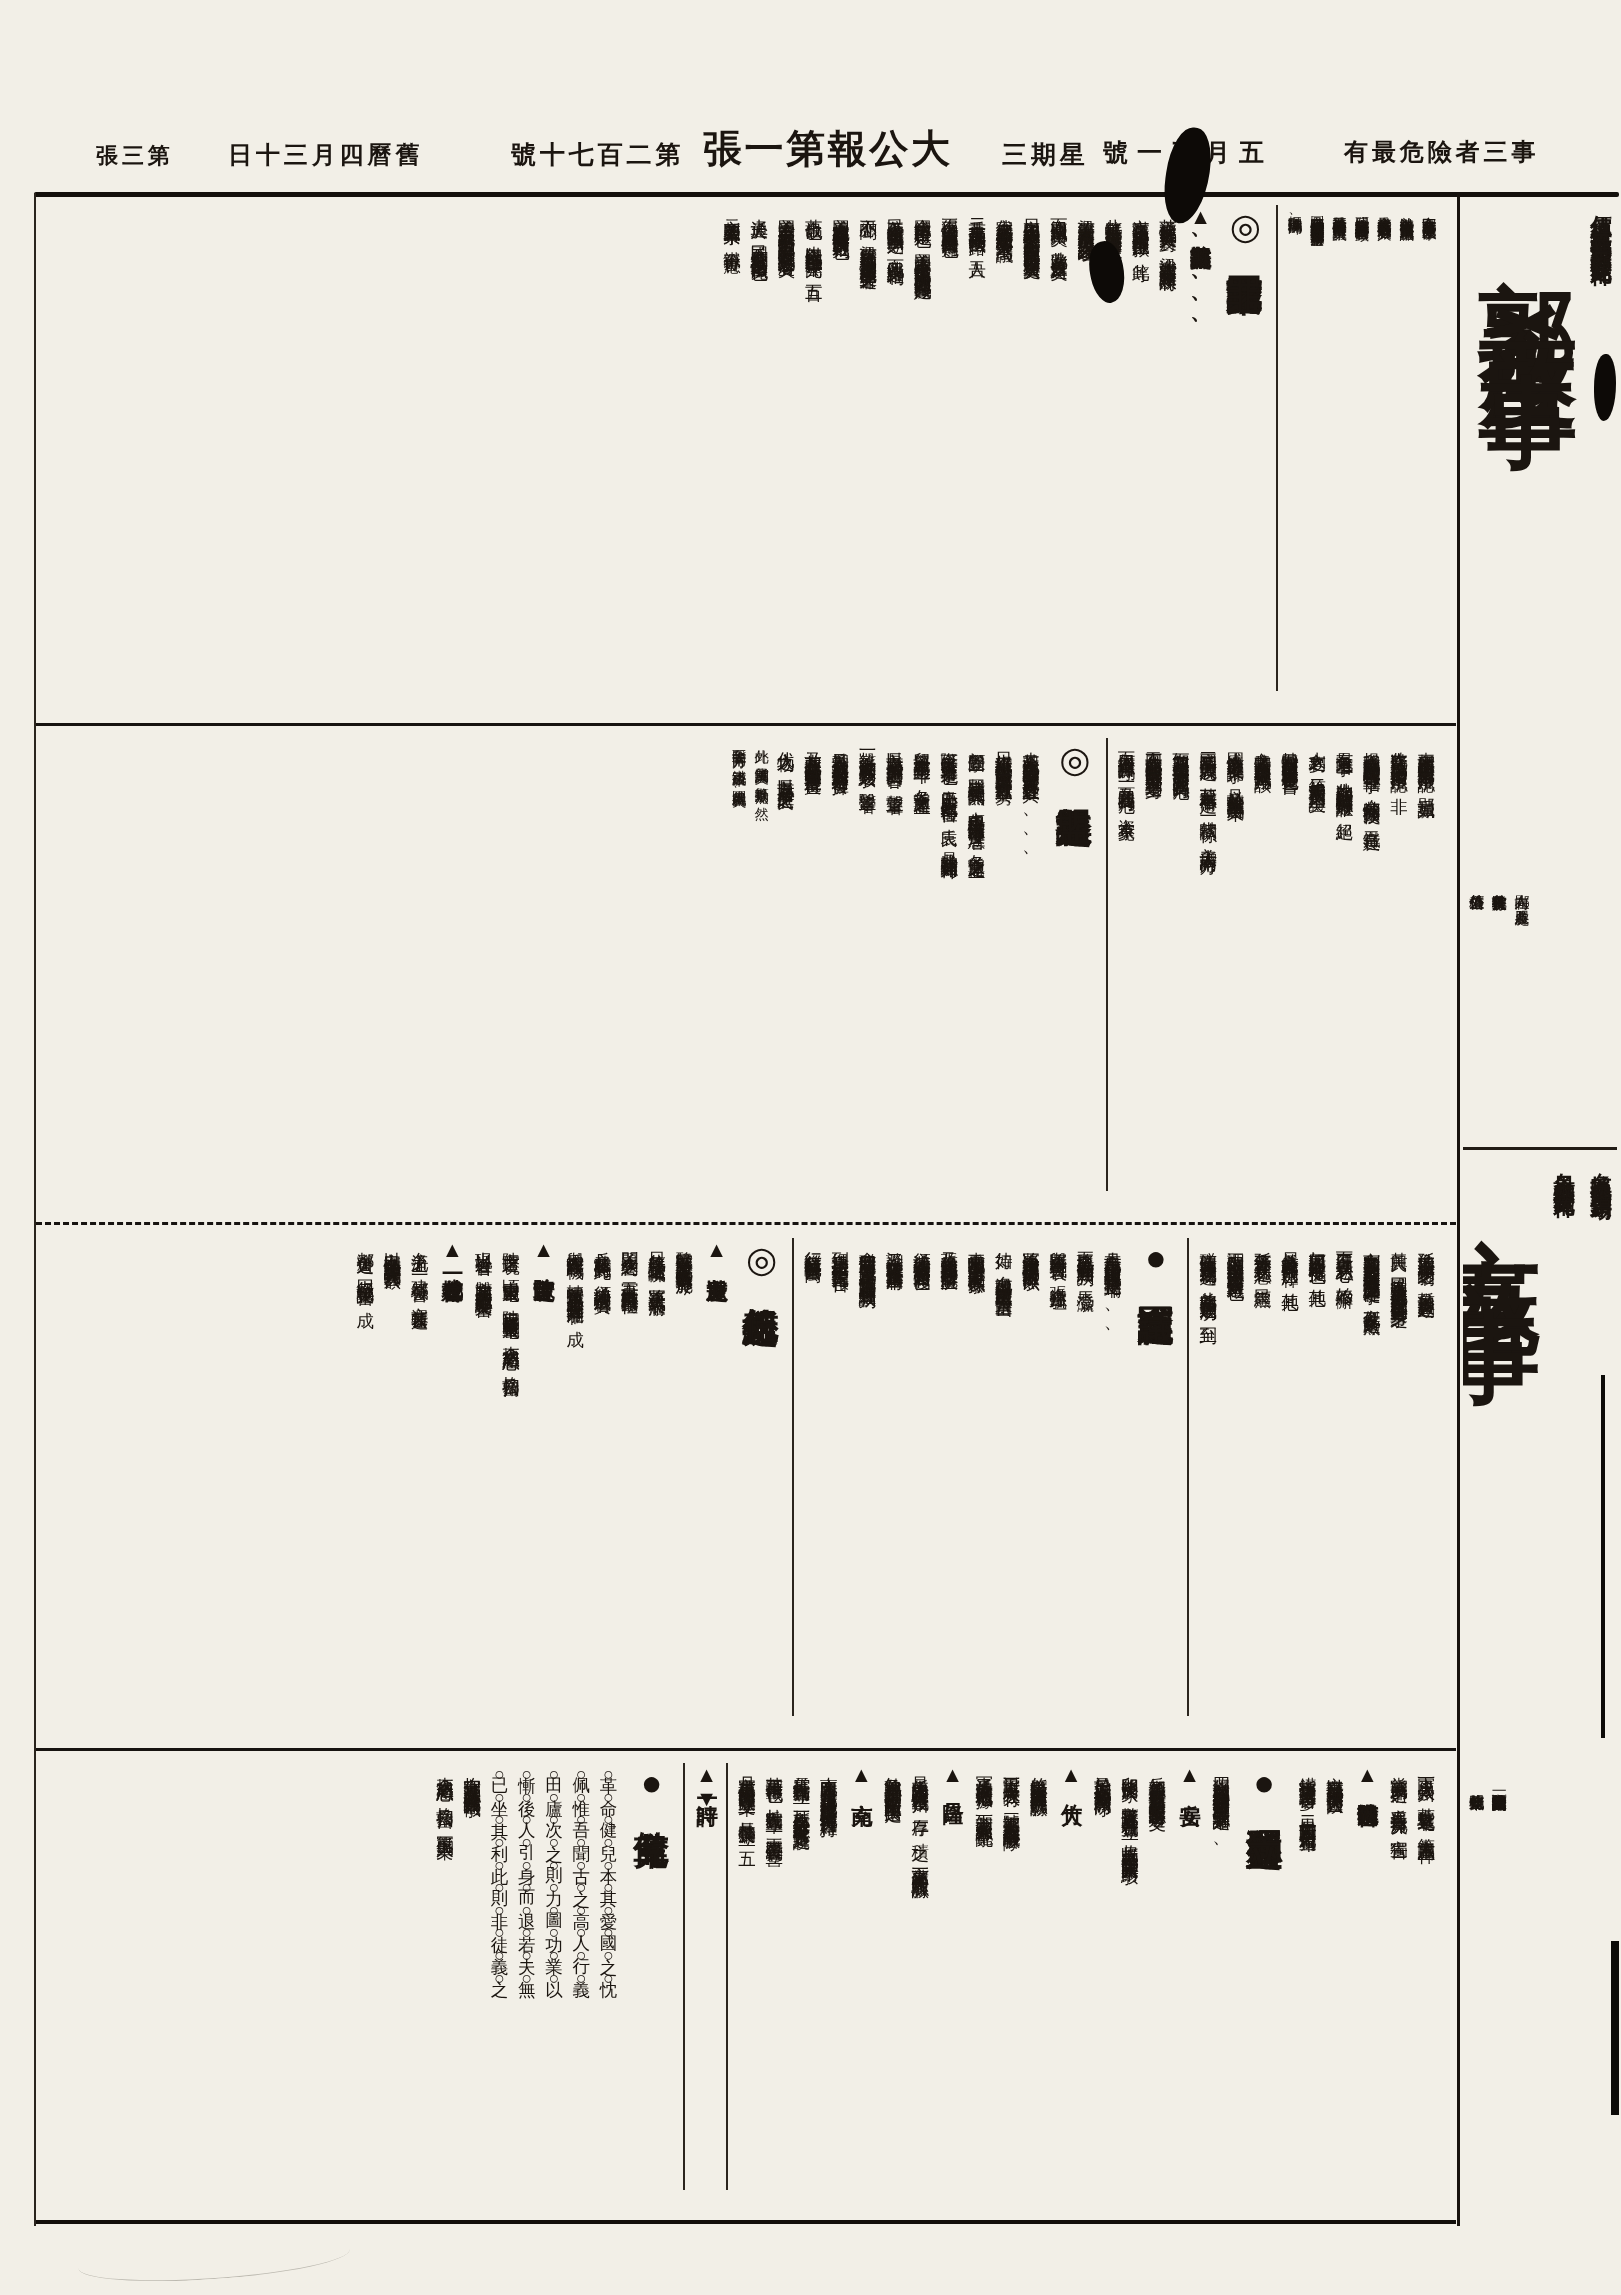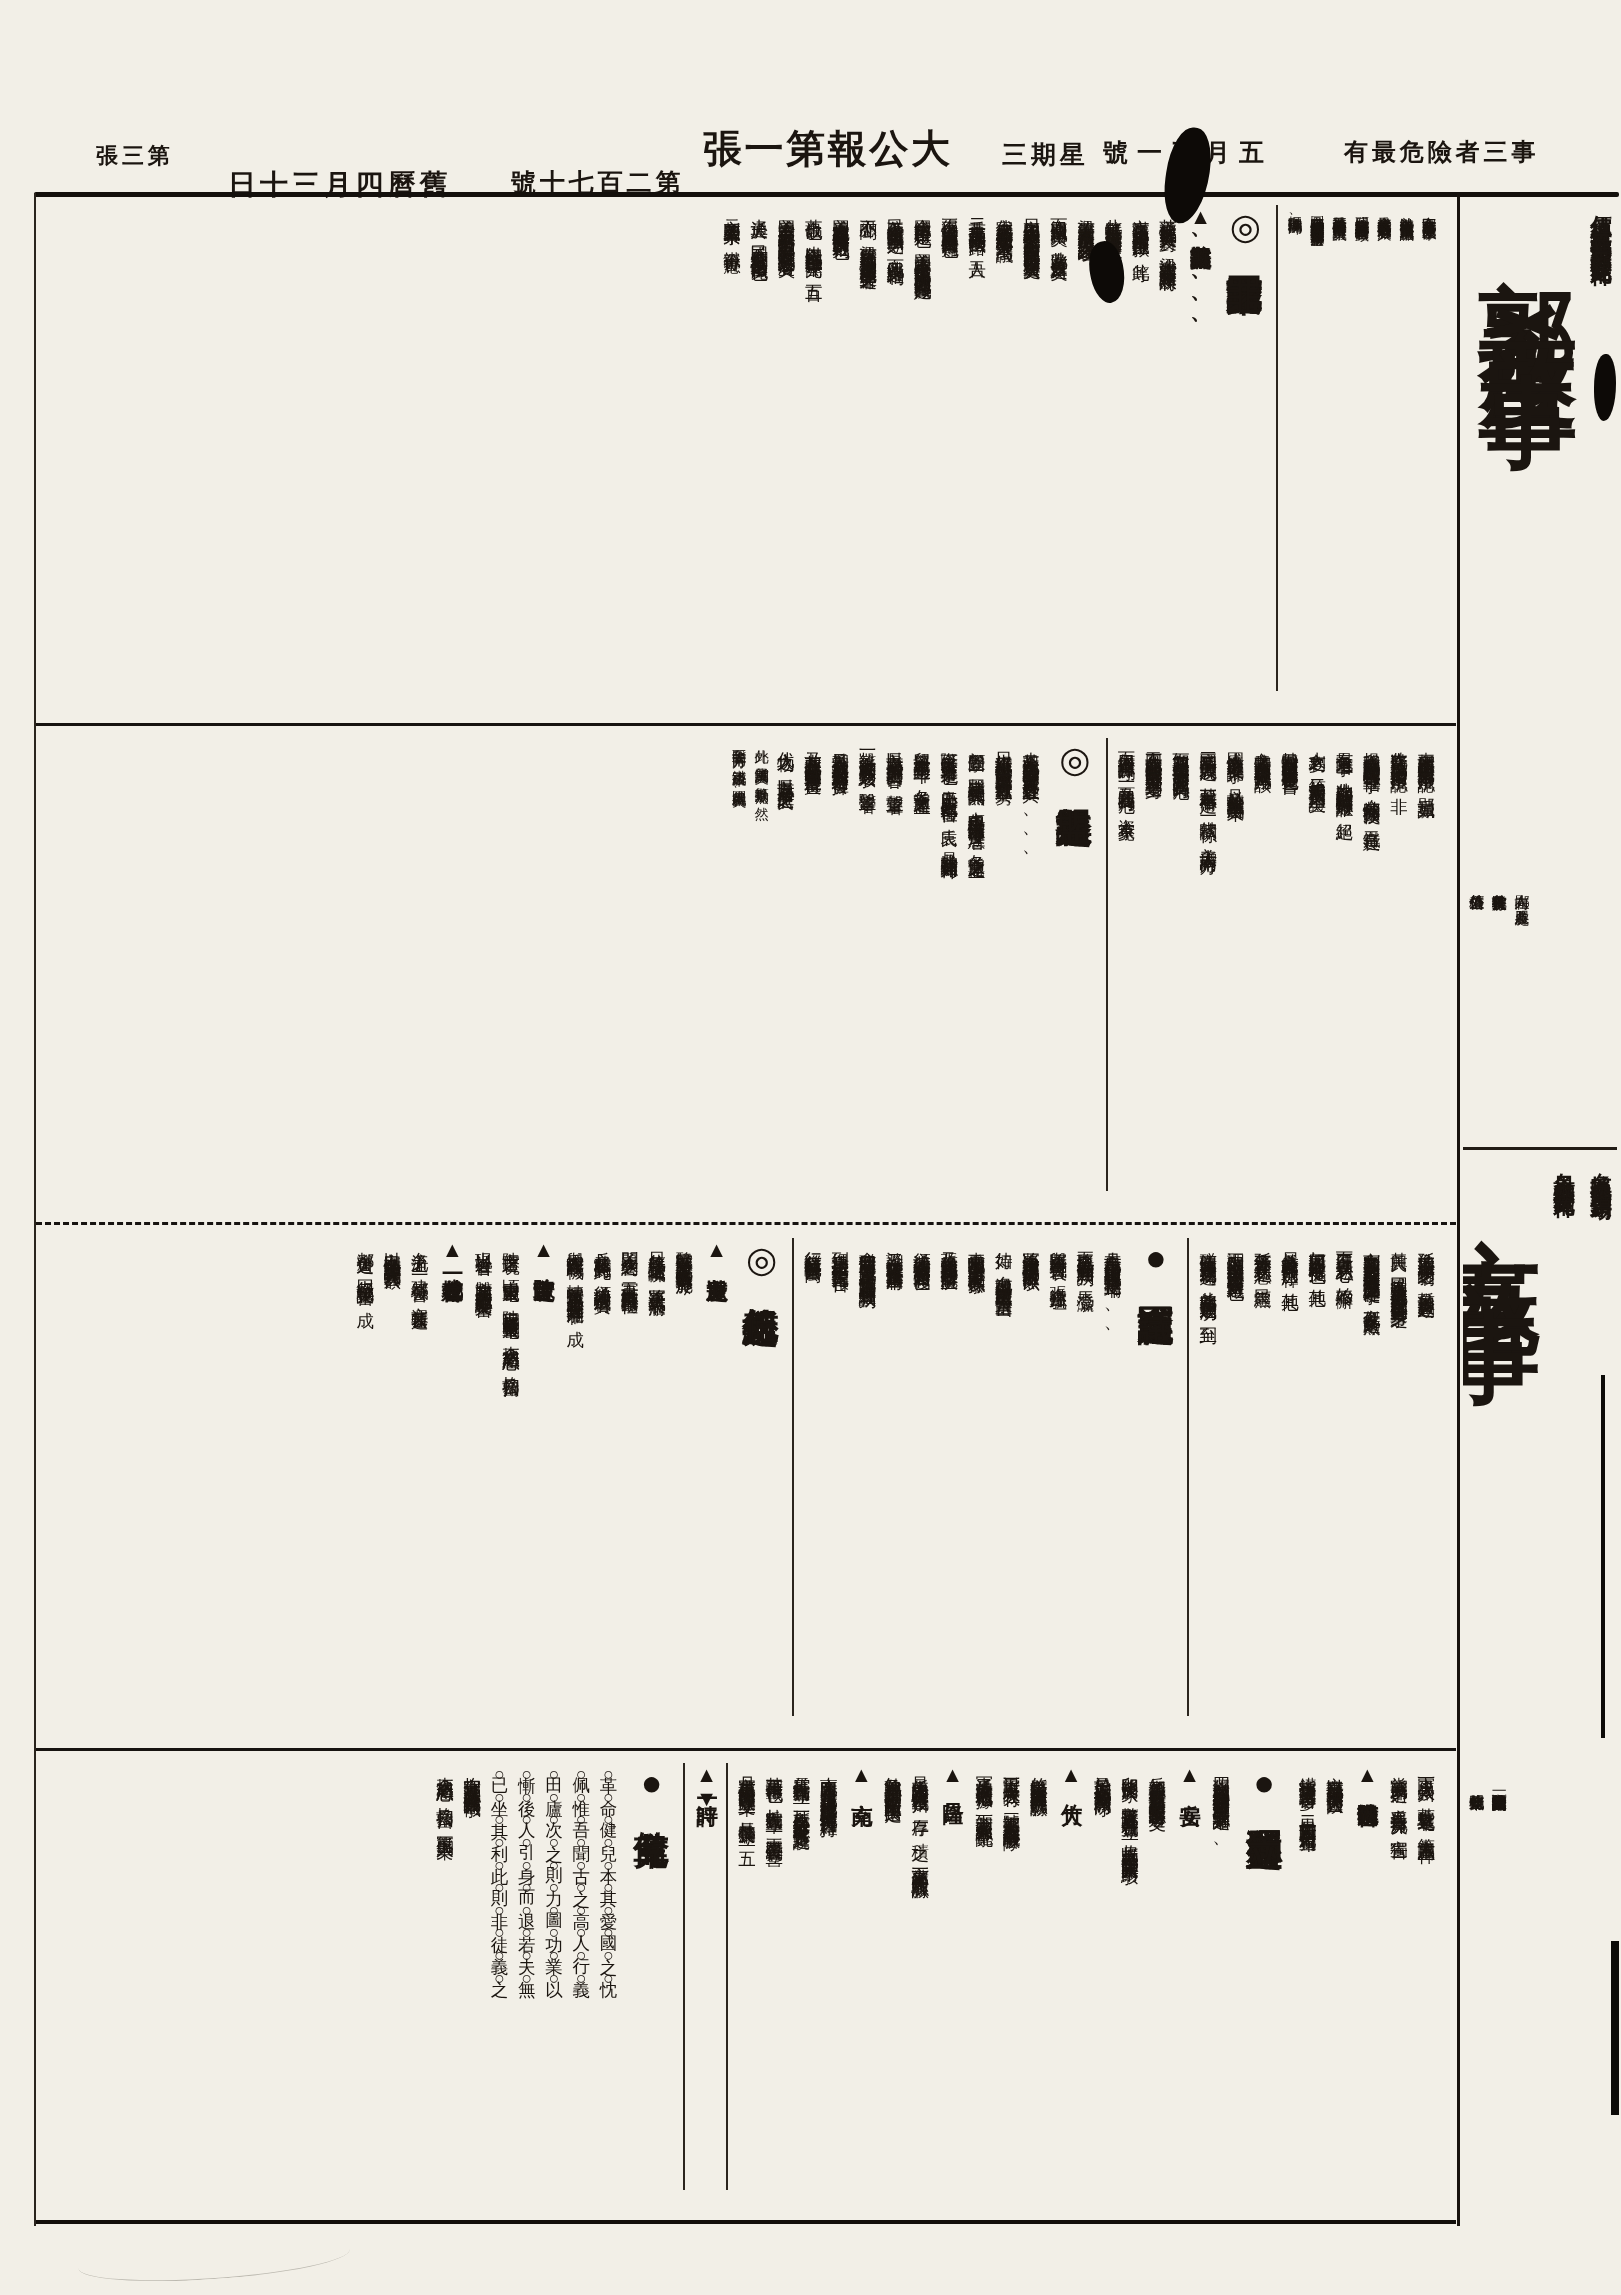--- a/index.html
+++ b/index.html
@@ -7,22 +7,22 @@
     position:relative;
     width:1622px;height:2295px;
     background:#f2efe7;
     color:#1b1510;
     font-family:"Liberation Serif","DejaVu Serif",serif;
     overflow:hidden;
   }
   
   .mast-item{position:absolute;white-space:nowrap;font-weight:bold;letter-spacing:3.9px;}
   .mast-sheet   {left:96px; top:141px; font-size:22px;text-align:center;}
-  .mast-lunar   {left:228px; top:139px; font-size:28px;margin-top:27px;}
-  .mast-issue   {left:511px; top:138px; font-size:25px;margin-top:28px;}
+  .mast-lunar   {left:228px; top:139px; font-size:24px;}
+  .mast-issue   {left:511px; top:138px; font-size:25px;}
   .mast-title   {left:703px;top:122px; font-size:39px; letter-spacing:2.6px;}
   .mast-weekday {left:1002px;top:138px; font-size:25px;text-align:right;}
   .mast-date    {left:1103px;top:136px; font-size:25px; letter-spacing:9px;}
   .mast-year    {left:1344px;top:136px; font-size:24px;}
   
   .rule-top{position:absolute;left:34px;top:192px;width:1585px;height:5.2px;background:#14100c;border-radius:1.9px;}
   .rule-left{position:absolute;left:34px;top:193px;width:1.9px;height:2033px;background:#2a241d;}
   .rule-main-ad{position:absolute;left:1457px;top:193px;width:3.2px;height:2033px;background:#17120d;}
   .rule-ad-split{position:absolute;left:1463px;top:1147px;width:154px;height:2.6px;background:#221c15;}
   

